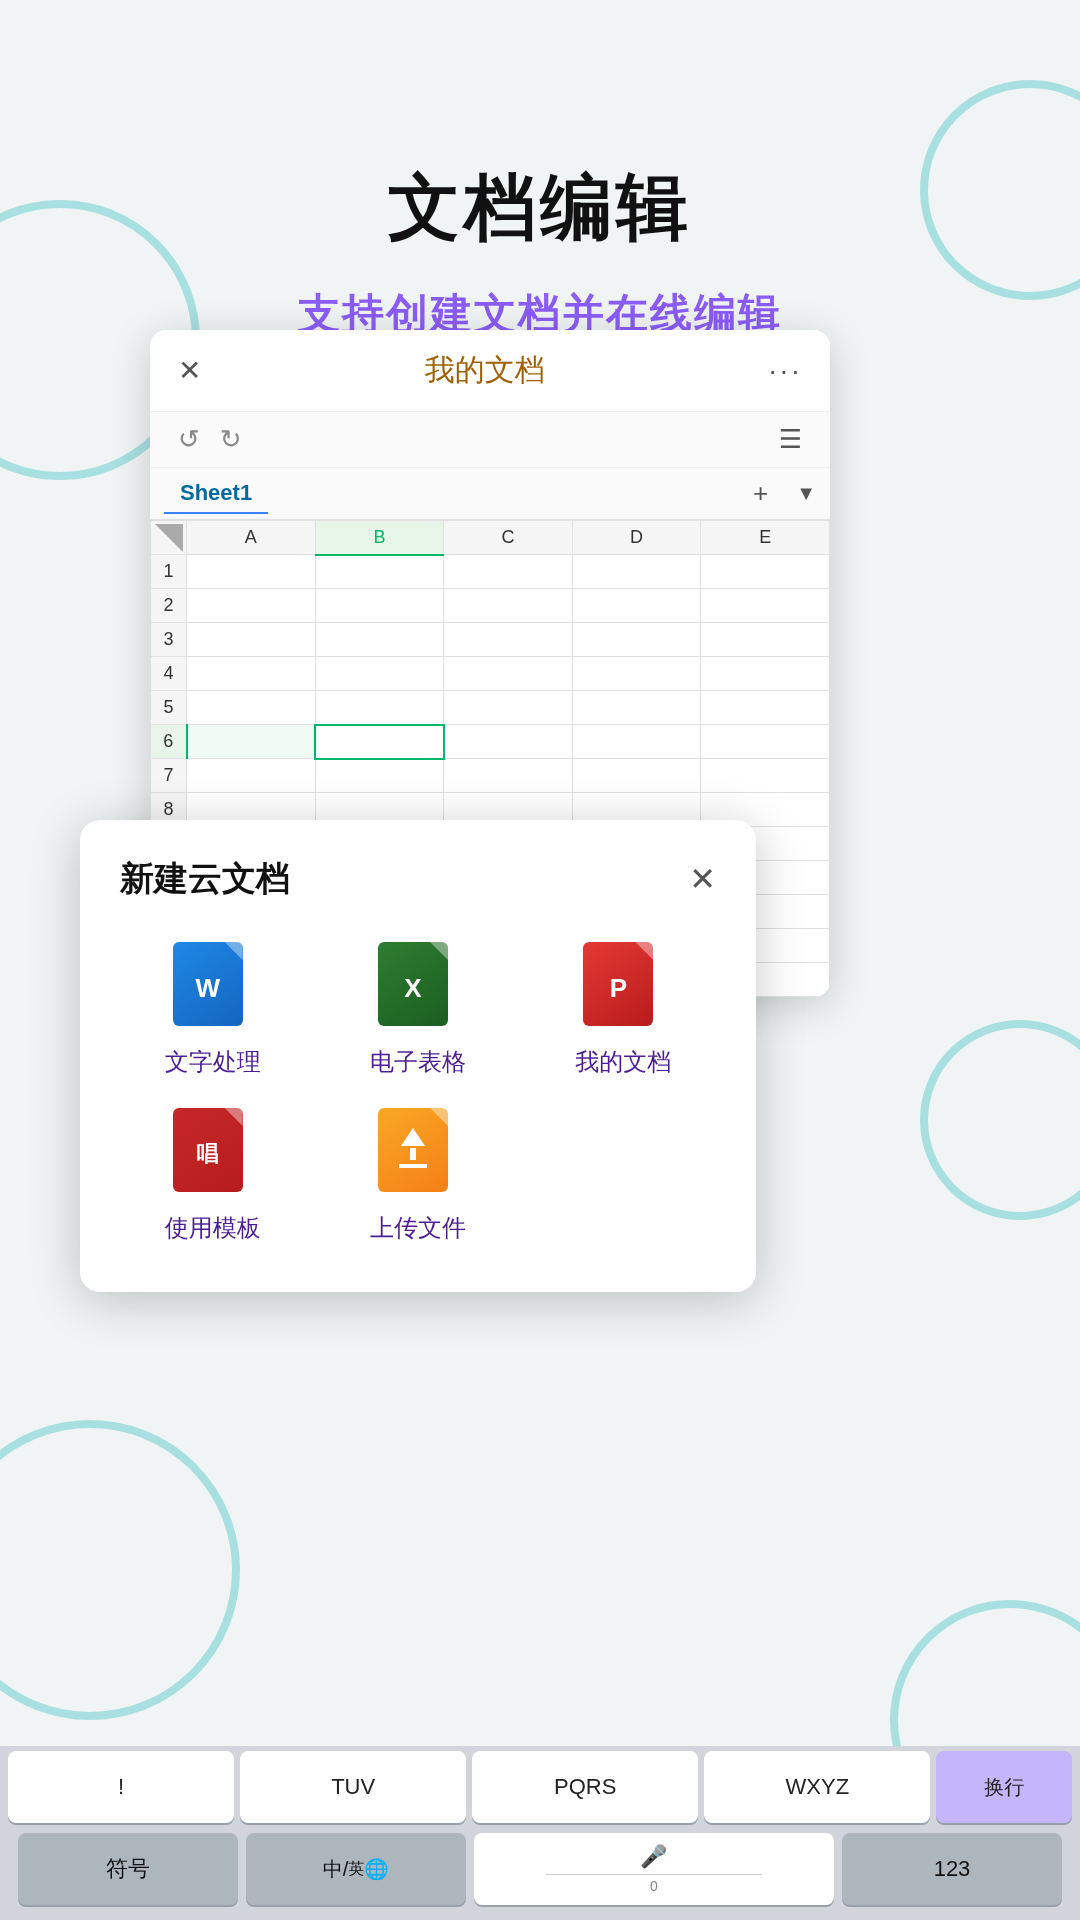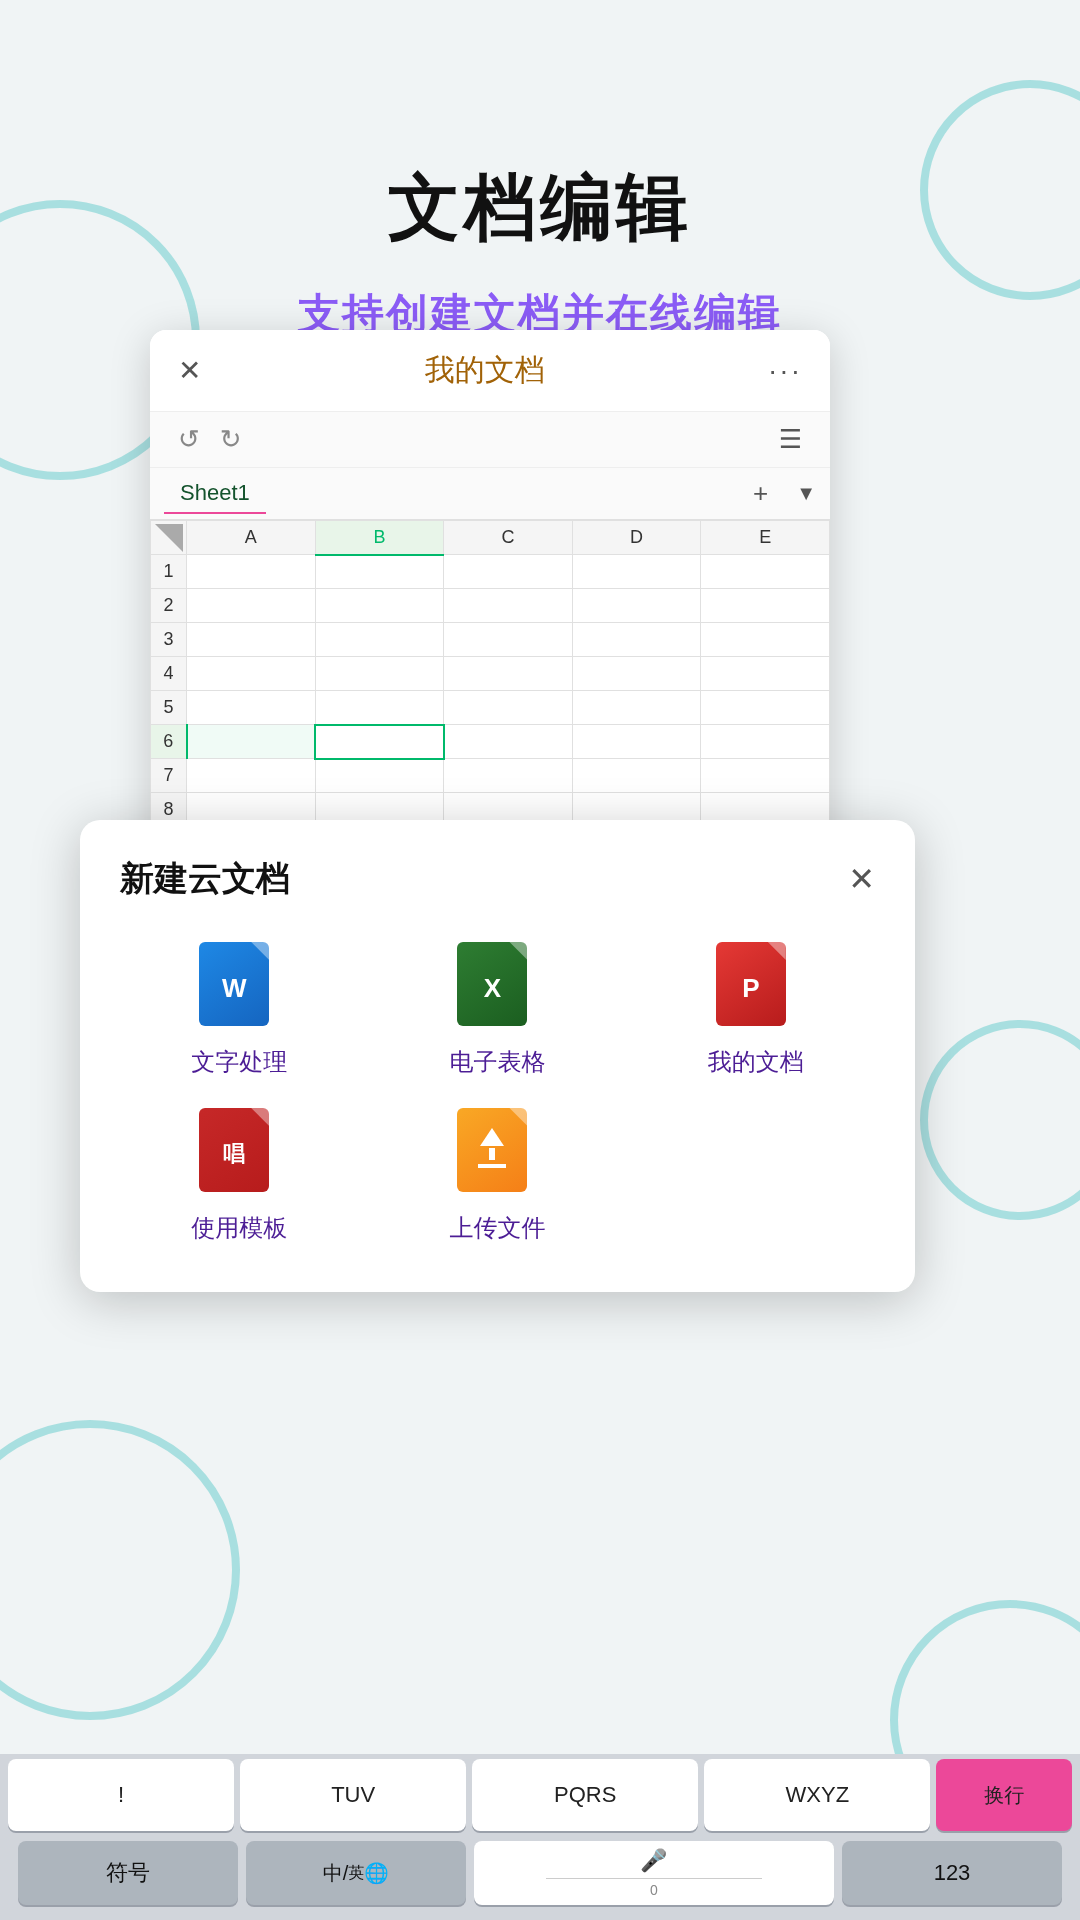--- a/index.html
+++ b/index.html
@@ -125,24 +125,24 @@
     .sheet-tabs {
       display: flex;
       align-items: center;
       padding: 0 0 0 14px;
       background: #fafafa;
       border-bottom: 1px solid #e0e0e0;
       height: 52px;
     }
     .sheet-tab-active {
       font-size: 22px;
-      color: #14532d;
-      font-weight: 400;
+      color: #0369a1;
+      font-weight: 700;
       padding: 6px 16px;
-      border-bottom: 2px solid #ec4899;
+      border-bottom: 2px solid #3b82f6;
     }
     .sheet-tab-spacer { flex: 1; }
     .sheet-add {
       font-size: 26px;
       color: #555;
       padding: 0 14px;
       cursor: pointer;
     }
     .sheet-dropdown {
       font-size: 20px;
@@ -211,21 +211,21 @@
       border-top: 14px solid #aaa;
       margin: auto;
       transform: rotate(0deg);
     }
 
     
     .new-doc-dialog {
       position: absolute;
       top: 820px;
       left: 80px;
-      width: 835px;
+      width: 676px;
       background: #fff;
       border-radius: 20px;
       box-shadow: 0 8px 50px rgba(0,0,0,0.22);
       padding: 36px 40px 48px;
       z-index: 10;
     }
     .dialog-header {
       display: flex;
       align-items: center;
       justify-content: space-between;
@@ -331,21 +331,21 @@
       background: #fff;
       border-radius: 8px;
       display: flex;
       align-items: center;
       justify-content: center;
       font-size: 22px;
       color: #222;
       cursor: pointer;
       box-shadow: 0 2px 0 #9aa0aa;
       user-select: none;
-      height: 64px;
+      height: 72px;
       flex: 1;
       max-width: 160px;
     }
     .key-dark {
       background: #adb5bd;
       color: #111;
     }
     .key-wide { max-width: 220px; }
     .key-space {
       flex: 3;
@@ -368,21 +368,21 @@
       display: flex;
       align-items: center;
       justify-content: center;
       font-size: 22px;
       color: #222;
       cursor: pointer;
       box-shadow: 0 2px 0 #9aa0aa;
       height: 72px;
       flex: 1;
     }
-    .key-top.dark { background: #ec4899; }
+    .key-top.dark { background: #c4b5fd; }
   </style>
 </head>
 <body>
 
 <div class="deco-arc arc-tl"></div>
 <div class="deco-arc arc-tr"></div>
 <div class="deco-arc arc-bl"></div>
 <div class="deco-arc arc-br"></div>
 <div class="deco-arc arc-mid-r"></div>
 

